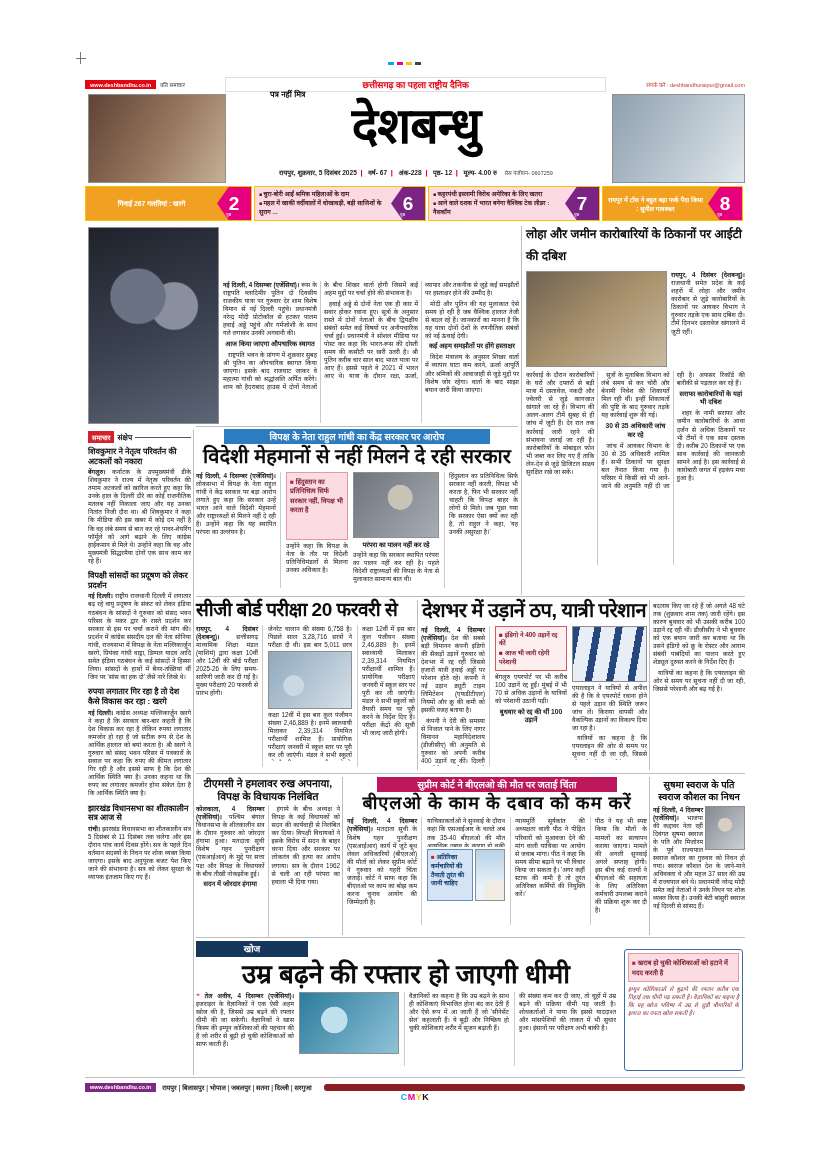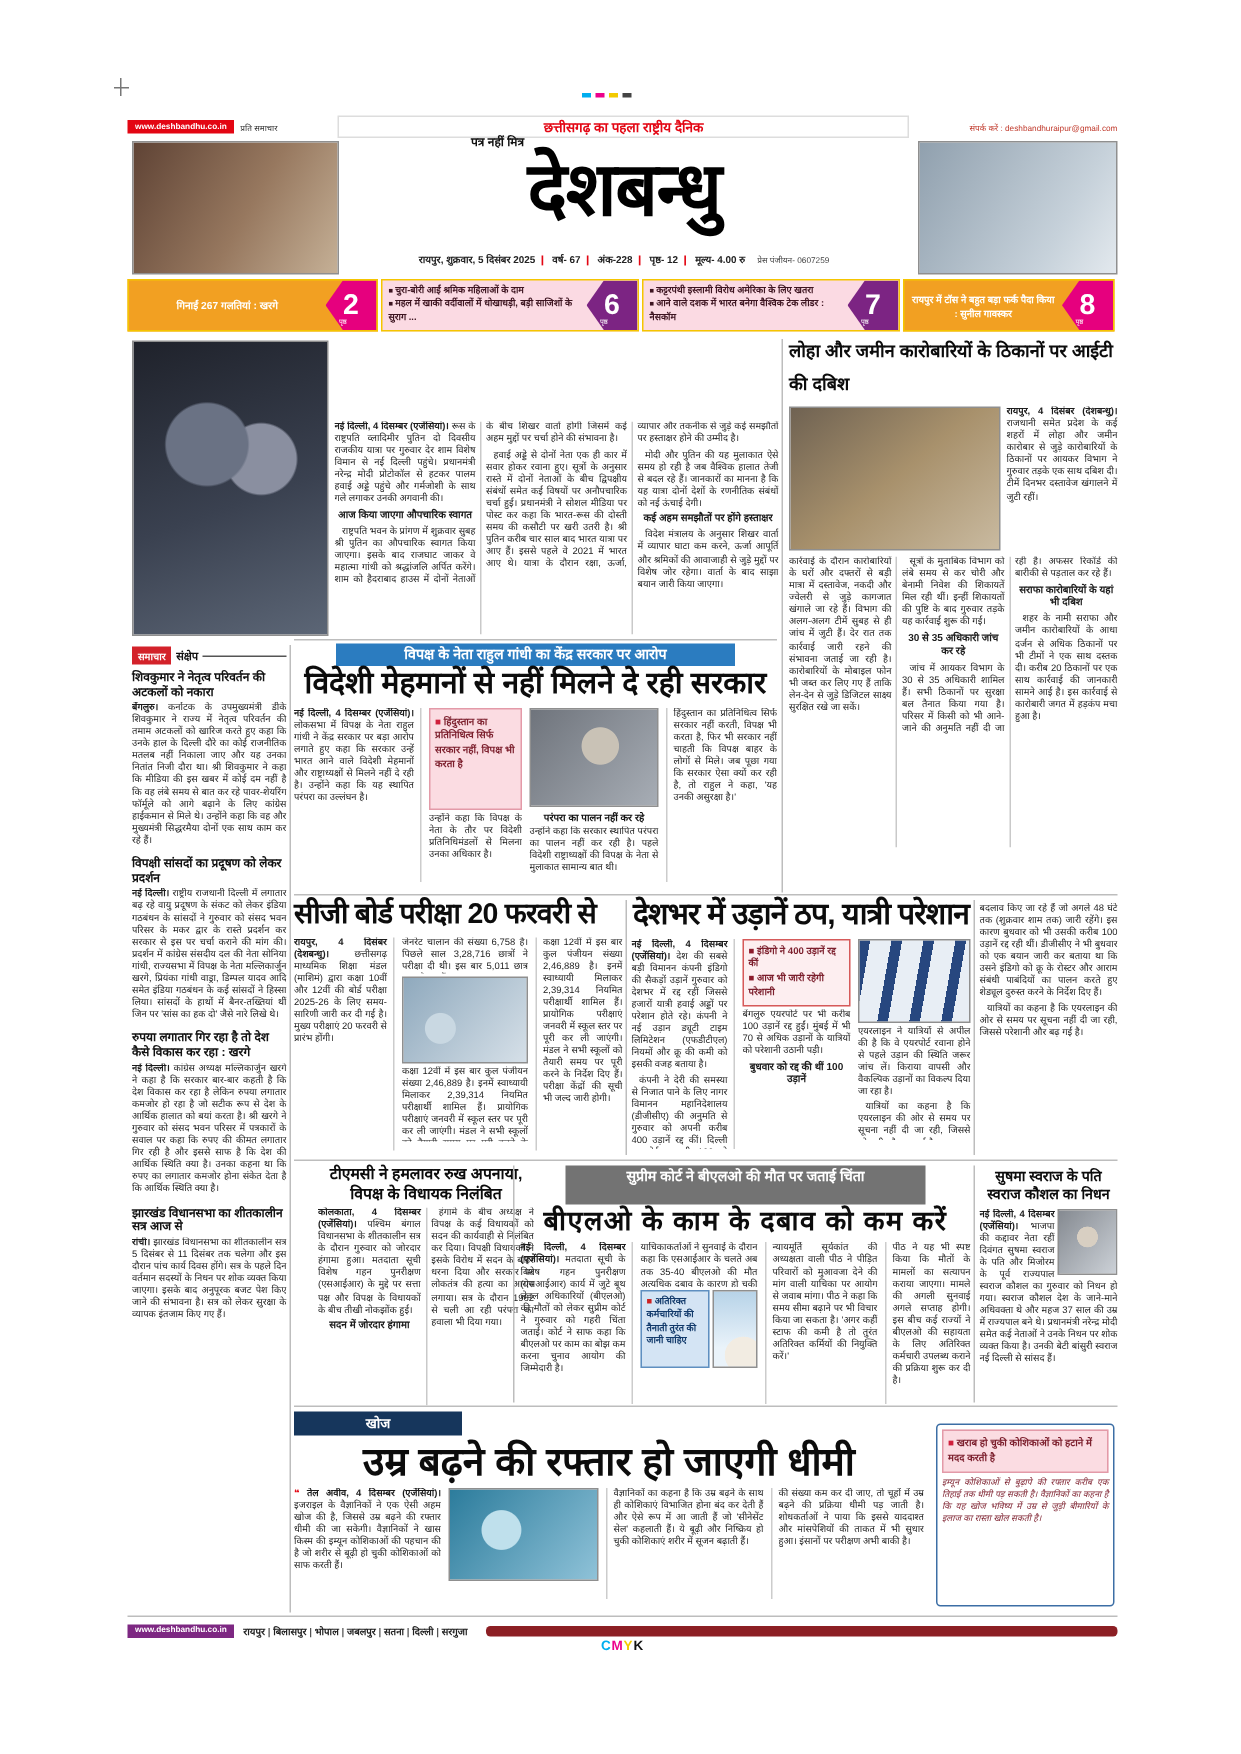--- a/index.html
+++ b/index.html
@@ -72,21 +72,21 @@
   <div class="abs" style="left:85px;top:78px;width:660px;height:13px;display:flex;align-items:center;">
     <span style="background:#e30613;color:#fff;font-size:5.5px;font-weight:700;padding:1.5px 5px;">www.deshbandhu.co.in</span>
     <span style="font-size:5.5px;color:#333;margin-left:4px;">प्रति समाचार</span>
     <span style="flex:1;text-align:center;color:#e30613;font-weight:800;font-size:9px;border:1px solid #ddd;padding:0 8px;margin:0 40px;">छत्तीसगढ़ का पहला राष्ट्रीय दैनिक</span>
     <span style="font-size:5.5px;color:#c0392b;">संपर्क करें : deshbandhuraipur@gmail.com</span>
   </div>
 
   <div class="abs ph ph-kharge" style="left:88px;top:94px;width:138px;height:89px;"></div>
   <div class="abs ph ph-gavaskar" style="left:612px;top:94px;width:133px;height:89px;"></div>
   <div class="abs" style="left:226px;top:88px;width:380px;text-align:center;">
-    <div style="text-align:left;margin-left:88px;font-size:8px;font-weight:700;">पत्र नहीं मित्र</div>
+    <div style="text-align:left;margin-left:44px;font-size:8px;font-weight:700;">पत्र नहीं मित्र</div>
     <div style="font-size:50px;font-weight:900;letter-spacing:-1px;line-height:1.08;color:#000;">देशबन्धु</div>
   </div>
   <div class="abs" style="left:226px;top:168px;width:380px;display:flex;justify-content:center;align-items:baseline;font-size:6.6px;font-weight:700;color:#222;">
     <span class="m">रायपुर, शुक्रवार, 5 दिसंबर 2025</span>
     <span class="m">वर्ष- 67</span>
     <span class="m">अंक-228</span>
     <span class="m">पृष्ठ- 12</span>
     <span class="m">मूल्य- 4.00 रु</span>
     <span class="reg" style="font-weight:400;font-size:5.5px;color:#444;margin-left:8px;">प्रेस पंजीयन- 0607259</span>
   </div>
@@ -272,33 +272,33 @@
     </div>
   </div>
   <div class="abs vr" style="left:649px;top:600px;height:170px;"></div>
   <div class="abs bd" style="left:653px;top:602px;width:92px;height:166px;">
     <p class="ni">बदलाव किए जा रहे हैं जो अगले 48 घंटे तक (शुक्रवार शाम तक) जारी रहेंगे। इस कारण बुधवार को भी उसकी करीब 100 उड़ानें रद्द रही थीं। डीजीसीए ने भी बुधवार को एक बयान जारी कर बताया था कि उसने इंडिगो को क्रू के रोस्टर और आराम संबंधी पाबंदियों का पालन करते हुए शेड्यूल दुरुस्त करने के निर्देश दिए हैं।</p>
     <p>यात्रियों का कहना है कि एयरलाइन की ओर से समय पर सूचना नहीं दी जा रही, जिससे परेशानी और बढ़ गई है।</p>
   </div>
 
   <div class="abs hr" style="left:196px;top:773px;width:549px;"></div>
 
-  <div class="abs" style="left:212px;top:777px;width:144px;">
+  <div class="abs" style="left:196px;top:777px;width:144px;">
     <div class="hl" style="font-size:10.5px;text-align:center;line-height:1.2;">टीएमसी ने हमलावर रुख अपनाया, विपक्ष के विधायक निलंबित</div>
     <div class="bd cols2" style="margin-top:3px;height:132px;">
       <p class="ni"><b>कोलकाता, 4 दिसम्बर (एजेंसियां)।</b> <span>पश्चिम बंगाल विधानसभा के शीतकालीन सत्र के दौरान गुरुवार को जोरदार हंगामा हुआ। मतदाता सूची विशेष गहन पुनरीक्षण (एसआईआर) के मुद्दे पर सत्ता पक्ष और विपक्ष के विधायकों के बीच तीखी नोकझोंक हुई।</span></p>
       <p class="sh">सदन में जोरदार हंगामा</p>
       <p>हंगामे के बीच अध्यक्ष ने विपक्ष के कई विधायकों को सदन की कार्यवाही से निलंबित कर दिया। विपक्षी विधायकों ने इसके विरोध में सदन के बाहर धरना दिया और सरकार पर लोकतंत्र की हत्या का आरोप लगाया। सत्र के दौरान 1962 से चली आ रही परंपरा का हवाला भी दिया गया।</p>
     </div>
   </div>
 
   <div class="abs vr" style="left:342px;top:777px;height:158px;"></div>
 
   <div class="abs" style="left:347px;top:777px;width:300px;">
-    <div class="kick" style="background:#737373;font-size:9.5px;height:26px;line-height:15px;margin:0 30px;">सुप्रीम कोर्ट ने बीएलओ की मौत पर जताई चिंता</div>
+    <div class="kick" style="background:#be185d;font-size:9.5px;height:15px;line-height:15px;margin:0 30px;">सुप्रीम कोर्ट ने बीएलओ की मौत पर जताई चिंता</div>
     <div class="hl" style="font-size:18px;text-align:center;letter-spacing:1px;margin-top:2px;">बीएलओ के काम के दबाव को कम करें</div>
     <div style="display:flex;gap:5px;margin-top:4px;height:108px;">
       <div class="bd" style="width:70px;border-right:1px solid #ccc;padding-right:4px;">
         <p class="ni"><b>नई दिल्ली, 4 दिसम्बर (एजेंसियां)।</b> <span>मतदाता सूची के विशेष गहन पुनरीक्षण (एसआईआर) कार्य में जुटे बूथ लेवल अधिकारियों (बीएलओ) की मौतों को लेकर सुप्रीम कोर्ट ने गुरुवार को गहरी चिंता जताई। कोर्ट ने साफ कहा कि बीएलओ पर काम का बोझ कम करना चुनाव आयोग की जिम्मेदारी है।</span></p>
       </div>
       <div style="width:78px;">
         <div class="bd" style="height:30px;">
             <p class="ni">याचिकाकर्ताओं ने सुनवाई के दौरान कहा कि एसआईआर के चलते अब तक 35-40 बीएलओ की मौत अत्यधिक दबाव के कारण हो चुकी है।</p>
           </div>
         <div style="display:flex;gap:2px;margin-top:2px;">

